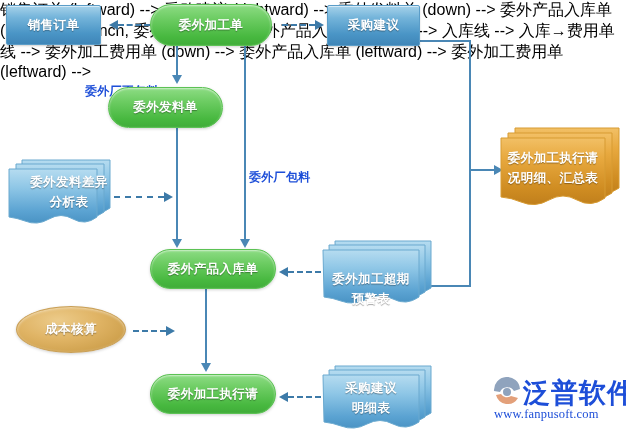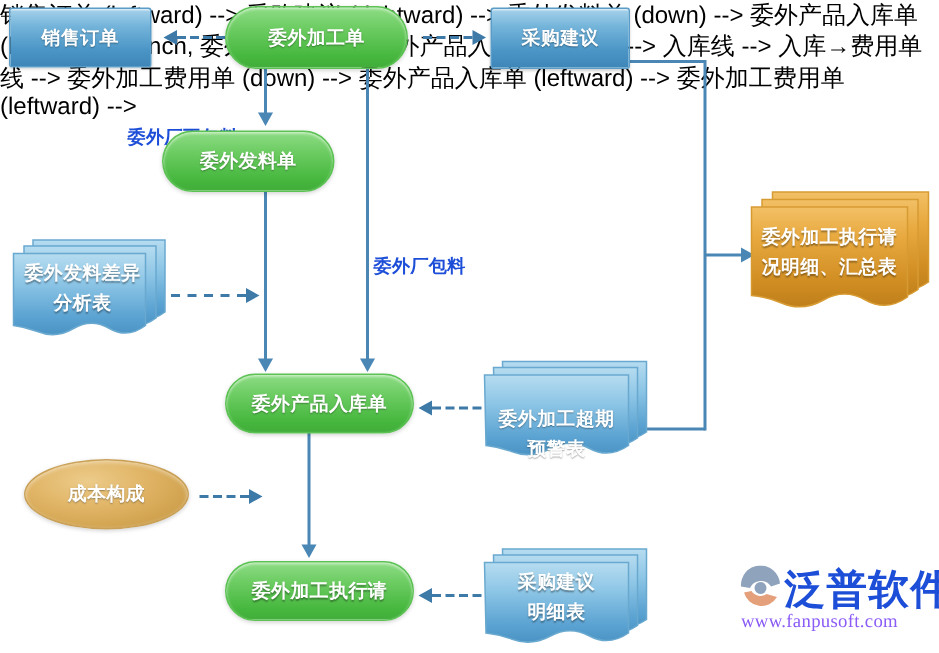--- a/index.html
+++ b/index.html
@@ -154,21 +154,21 @@
     font-weight: bold;
     color: #1d4ed8;
     letter-spacing: 1px;
     white-space: nowrap;
   }
   #logo .logo-url {
     position: absolute;
     left: 2px;
     top: 32px;
     font-size: 12.5px;
-    color: #8b5cf6;
+    color: #1d4ed8;
     letter-spacing: 0.2px;
     font-family: "Liberation Serif", "DejaVu Serif", serif;
     white-space: nowrap;
   }
 </style>
 </head>
 <body>
 
 <div id="canvas">
 
@@ -232,40 +232,40 @@
   <div class="node pill-green" style="left:150px; top:4px; width:122px; height:42px;">委外加工单</div>
 
   <div class="node rect-blue" style="left:327px; top:5px; width:93px; height:41px;font-family:Liberation Serif, serif;">采购建议</div>
 
   <div class="node pill-green" style="left:108px; top:87px; width:115px; height:41px;">委外发料单</div>
 
   <div class="node pill-green" style="left:150px; top:249px; width:126px; height:40px;">委外产品入库单</div>
 
   <div class="node pill-green" style="left:150px; top:374px; width:126px; height:40px;">委外加工执行请</div>
 
-  <div class="node ellipse-gold" style="left:16px; top:306px; width:110px; height:47px;">成本构成</div>
+  <div class="node ellipse-gold" style="left:16px; top:306px; width:110px; height:47px;">成本核算</div>
 
   
 
   
   <div class="docstack" style="left:6px; top:158px; width:108px; height:74px;">
     <svg width="108" height="74" viewBox="0 0 108 74">
       <defs>
         <linearGradient id="gBlue1" x1="0" y1="0" x2="0" y2="1">
           <stop offset="0%" stop-color="#b6dcf0"></stop>
           <stop offset="35%" stop-color="#8ec6e6"></stop>
           <stop offset="78%" stop-color="#5ba3d2"></stop>
           <stop offset="100%" stop-color="#4a93c4"></stop>
         </linearGradient>
       </defs>
       <path d="M16 2 H104 V50 q-12 9 -24 2 q-12 -7 -24 0 q-12 7 -24 2 q-8 -3 -16 -4 Z" fill="url(#gBlue1)" stroke="#6aa9cf" stroke-width="1"></path>
       <path d="M10 6 H98 V54 q-12 9 -24 2 q-12 -7 -24 0 q-12 7 -24 2 q-8 -3 -16 -4 Z" fill="url(#gBlue1)" stroke="#6aa9cf" stroke-width="1"></path>
       <path d="M3 11 H91 V59 q-12 9 -24 2 q-12 -7 -24 0 q-12 7 -24 2 q-8 -3 -16 -4 Z" fill="url(#gBlue1)" stroke="#6aa9cf" stroke-width="1"></path>
     </svg>
-    <div class="doclabel" style="left:5px; top:13px; width:88px; height:42px;">
+    <div class="doclabel" style="left:19px; top:13px; width:88px; height:42px;">
       <span>委外发料差异</span>
       <span>分析表</span>
     </div>
   </div>
 
   
   <div class="docstack" style="left:499px; top:126px; width:124px; height:88px;">
     <svg width="124" height="88" viewBox="0 0 124 88">
       <defs>
         <linearGradient id="gOrange1" x1="0" y1="0" x2="0" y2="1">

